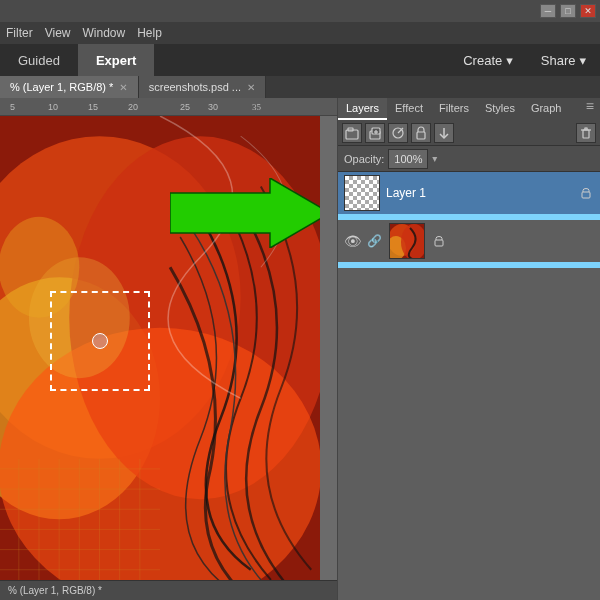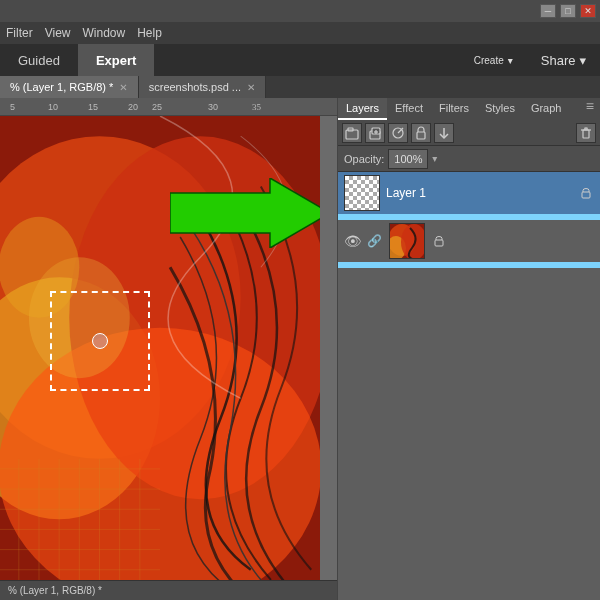--- a/index.html
+++ b/index.html
@@ -61,21 +61,21 @@
       background: #555;
       color: #fff;
       font-weight: bold;
     }
     .create-btn {
       margin-left: auto;
       height: 32px;
       padding: 0 14px;
       display: flex; align-items: center;
       color: #ddd;
-      font-size: 10px;
+      font-size: 13px;
       gap: 4px;
       cursor: pointer;
     }
     .share-btn {
       height: 32px;
       padding: 0 14px;
       display: flex; align-items: center;
       color: #ddd;
       font-size: 13px;
       gap: 4px;
@@ -371,21 +371,21 @@
 
 <div class="main-layout">
 
   <div class="canvas-area">
 
     <div class="ruler-h" style="position:relative;">
       <span style="position:absolute; left:10px;">5</span>
       <span style="position:absolute; left:48px;">10</span>
       <span style="position:absolute; left:88px;">15</span>
       <span style="position:absolute; left:128px;">20</span>
-      <span style="position:absolute; left:152px;">25</span>
+      <span style="position:absolute; left:180px;">25</span>
       <span style="position:absolute; left:208px;">30</span>
       <span style="position:absolute; left:252px;font-family:Liberation Serif, serif;">35</span>
     </div>
 
     <div class="artwork-container">
       <svg class="artwork-svg" viewBox="0 0 320 480" xmlns="http://www.w3.org/2000/svg" preserveAspectRatio="xMidYMid slice">
 
         <defs>
           <radialGradient id="bg1" cx="30%" cy="40%" r="60%">
             <stop offset="0%" stop-color="#e8a020"></stop>

